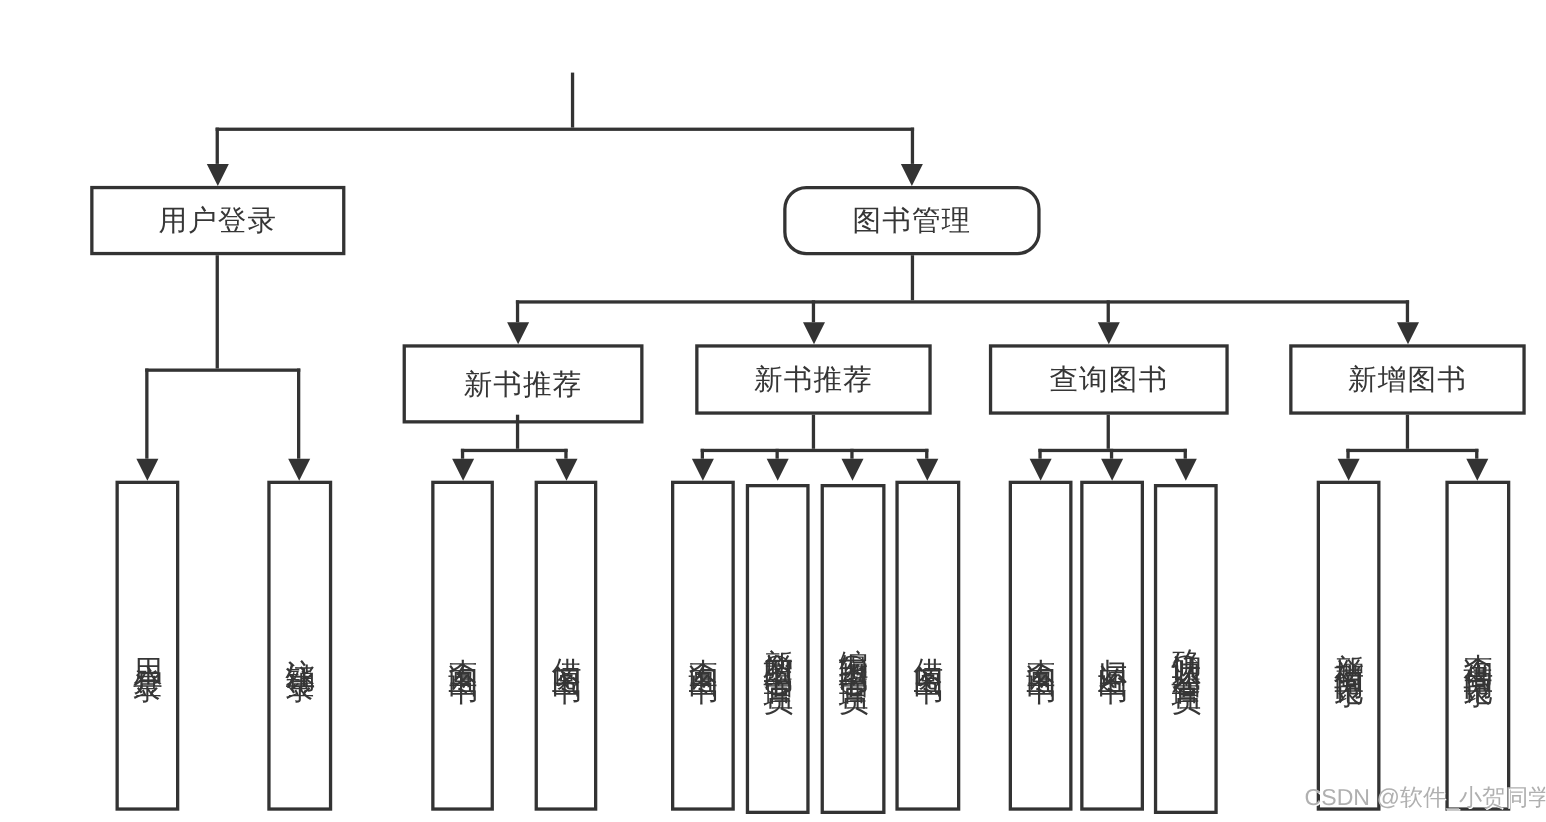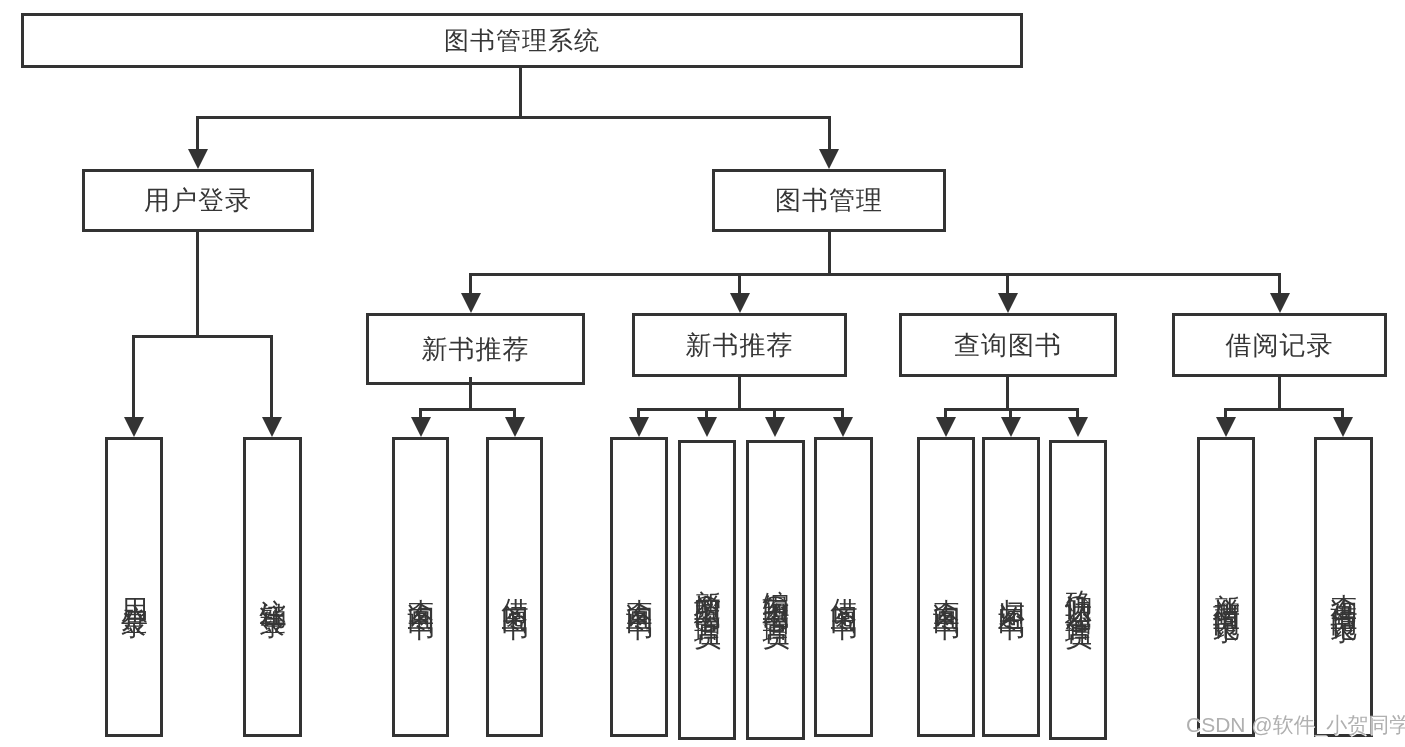--- a/index.html
+++ b/index.html
@@ -73,42 +73,39 @@
     text-shadow: 1px 1px 0 #ffffff;
     white-space: nowrap;
     z-index: 5;
   }
 </style>
 </head>
 <body>
 
 <div id="stage">
 
-  <div class="h-box title-box" style="left:21px; top:13px; width:1002px; height:55px;">
-    <span>图书管理系统</span>
-  </div>
 
   <div class="h-box" style="left:82px; top:169px; width:232px; height:63px;">
     <span>用户登录</span>
   </div>
-  <div class="h-box" style="left:712px; top:169px; width:234px; height:63px;">
+  <div class="h-box" style="left:712px; top:169px; width:234px; height:63px;border-radius:21px;">
     <span>图书管理</span>
   </div>
 
   <div class="h-box" style="left:366px; top:313px; width:219px; height:72px;">
     <span>新书推荐</span>
   </div>
   <div class="h-box" style="left:632px; top:313px; width:215px; height:64px;">
     <span>新书推荐</span>
   </div>
   <div class="h-box" style="left:899px; top:313px; width:218px; height:64px;">
     <span>查询图书</span>
   </div>
   <div class="h-box" style="left:1172px; top:313px; width:215px; height:64px;">
-    <span>借阅记录</span>
+    <span>新增图书</span>
   </div>
 
   <div class="v-box" style="left:105px; top:437px; width:58px; height:300px;">
     <span>用户登录</span>
   </div>
   <div class="v-box" style="left:243px; top:437px; width:59px; height:300px;">
     <span>注销登录</span>
   </div>
 
   <div class="v-box" style="left:392px; top:437px; width:57px; height:300px;">

